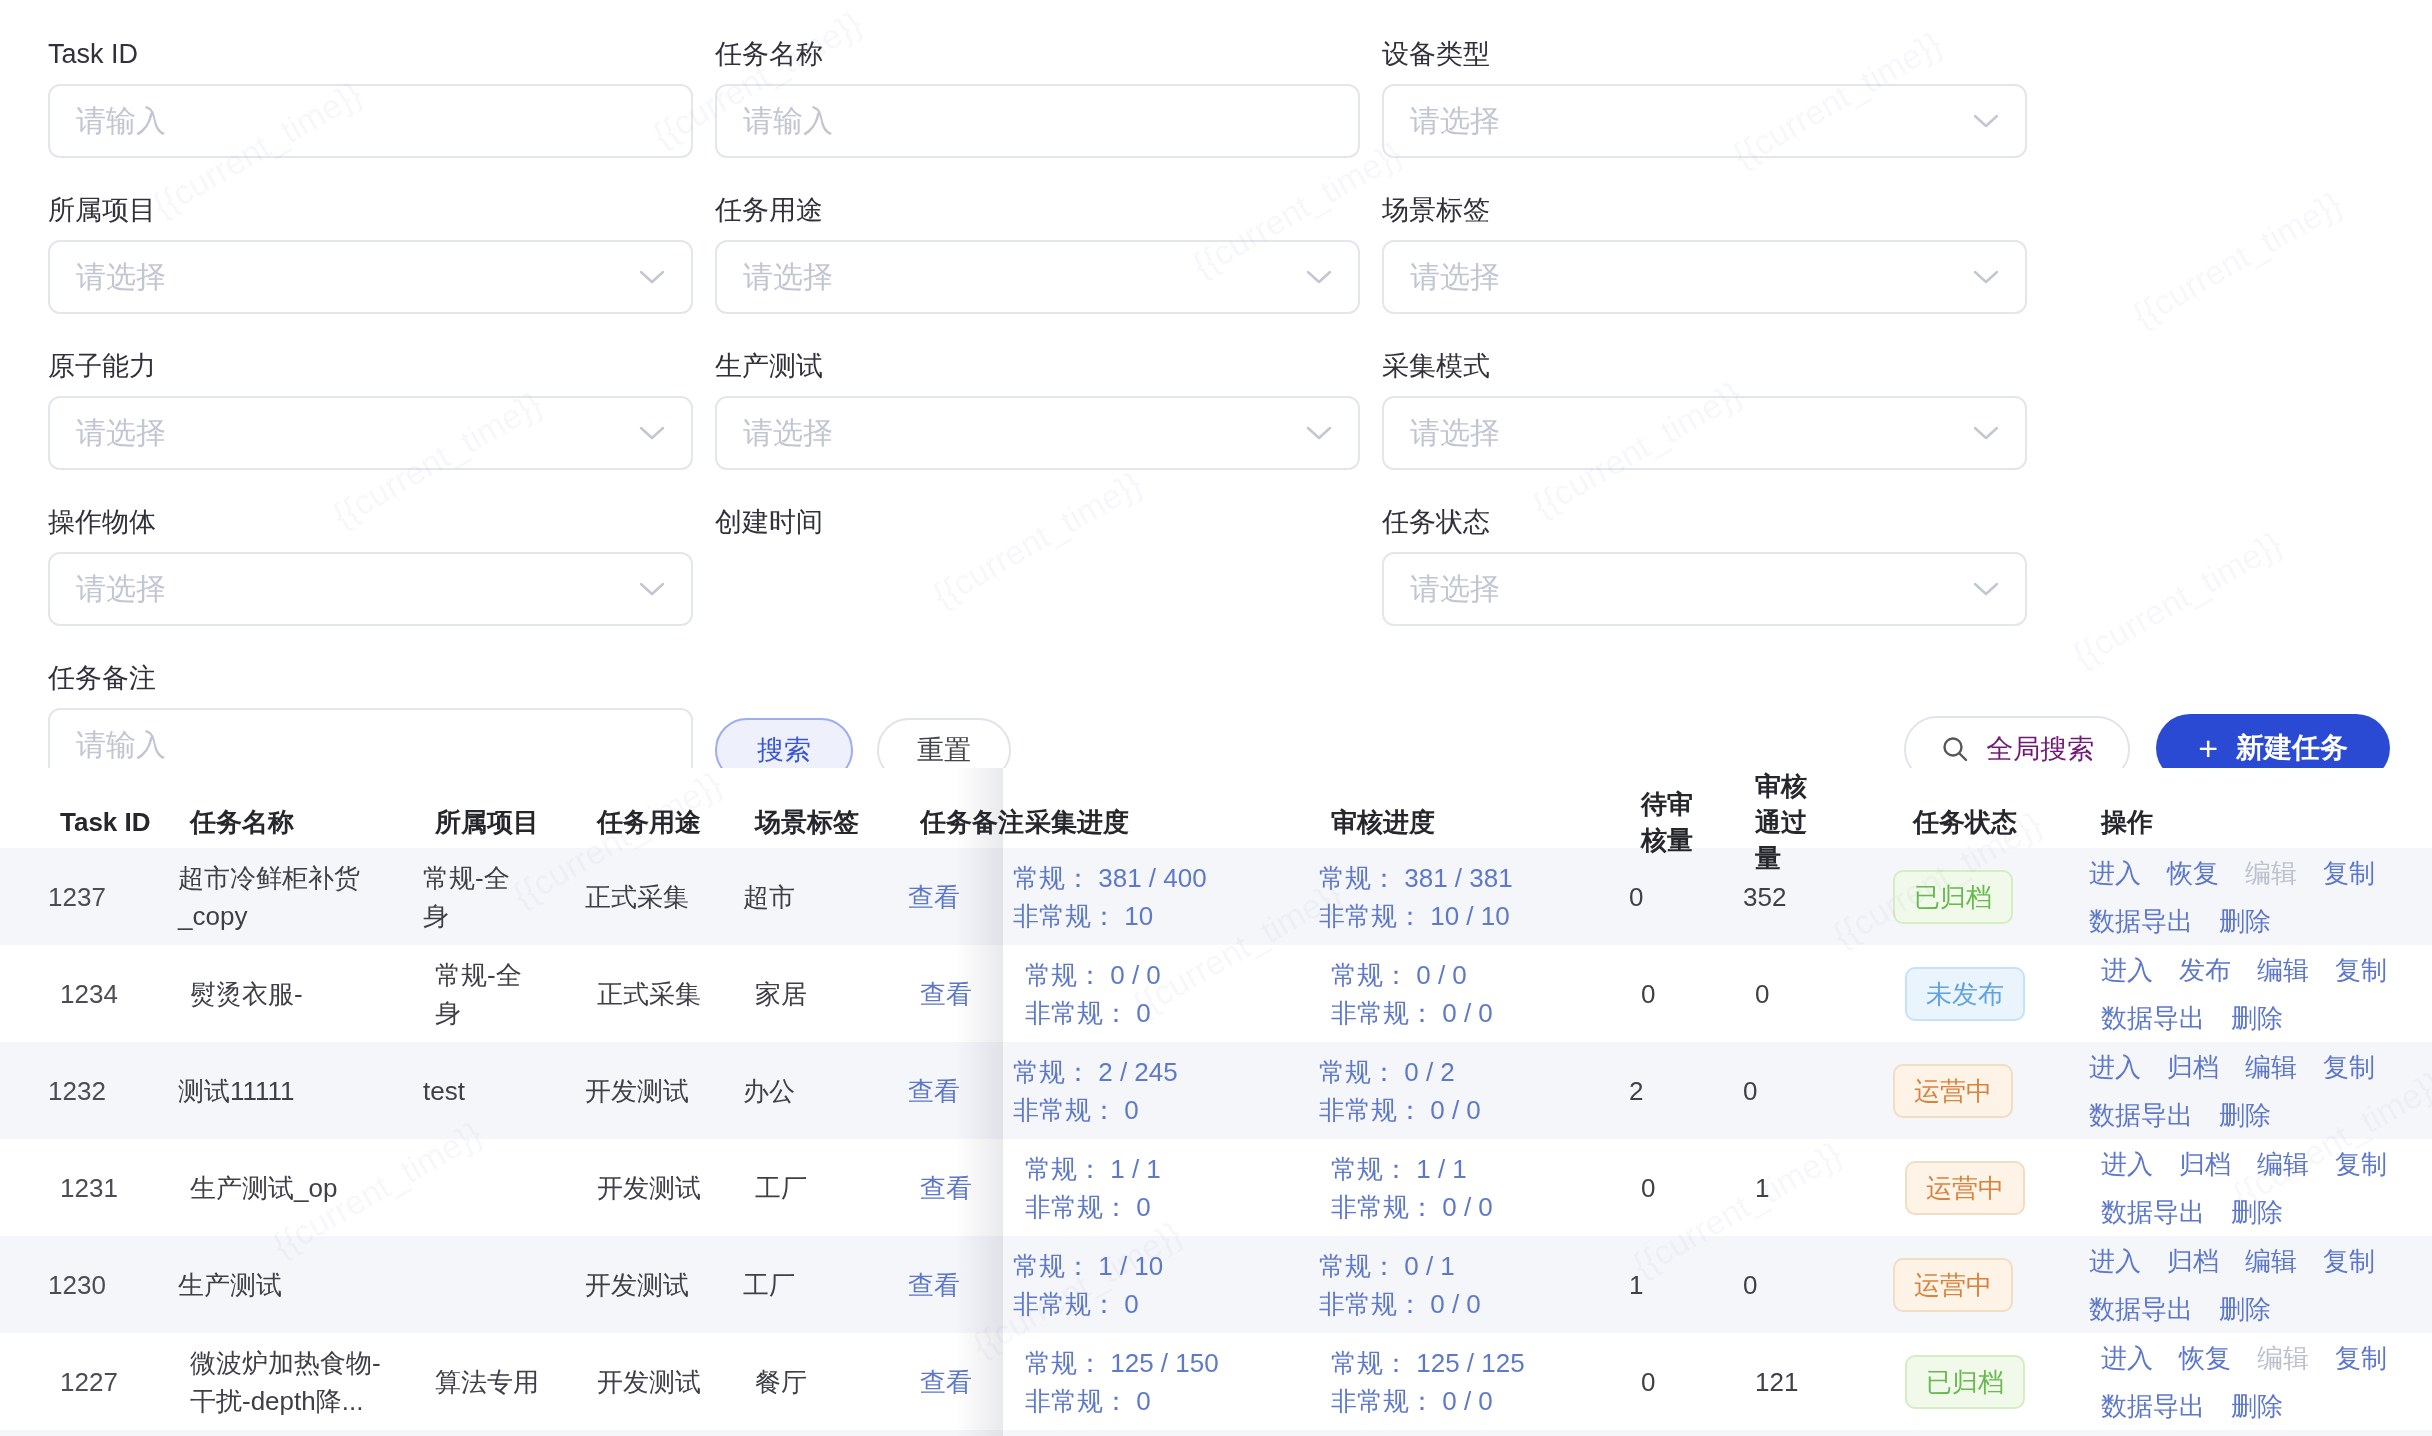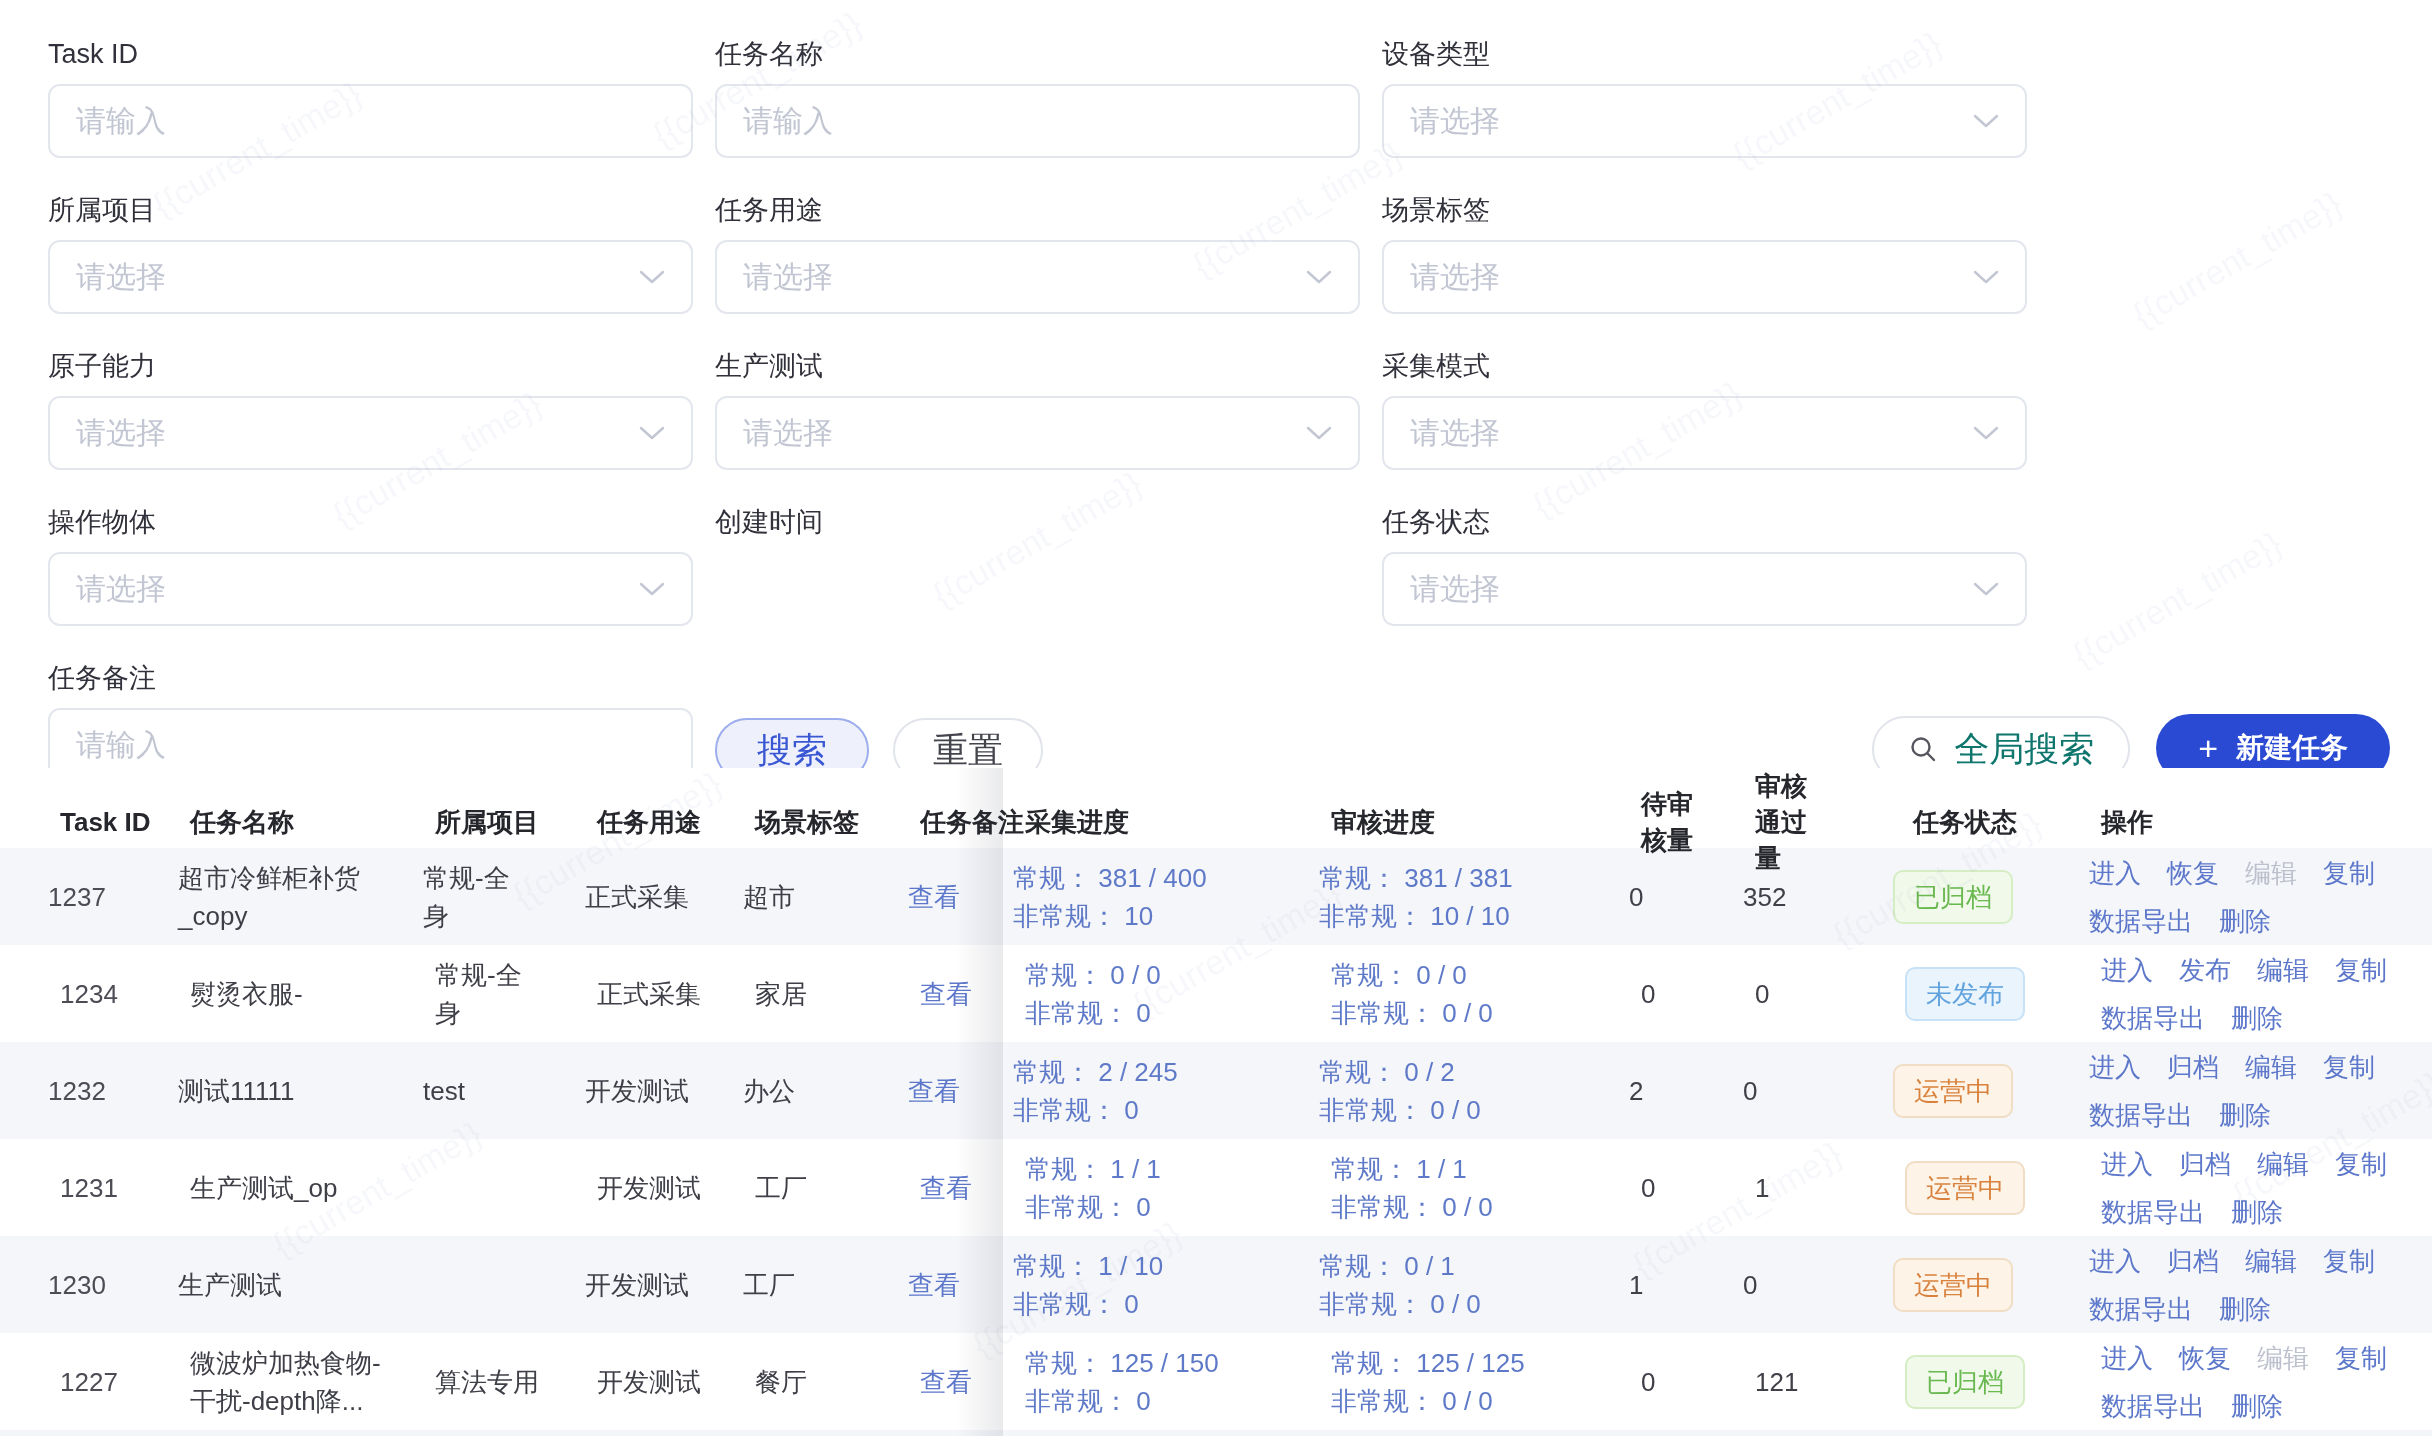--- a/index.html
+++ b/index.html
@@ -39,27 +39,27 @@
   .daterange { padding:0 22px; }
   .dr-start, .dr-end { flex:1; text-align:center; color:#c2c6d2; }
   .dr-sep { color:#4a4b52; flex:0 0 auto; padding:0 8px; }
   .cal-icon { display:flex; flex:0 0 auto; margin-right:6px; }
 
   
   .actions-row { display:flex; align-items:flex-end; padding:0 42px 0 48px; }
   .remark-group { width:645px; margin-right:22px; }
   .btn {
     display:inline-flex; align-items:center; justify-content:center;
-    border-radius:34px; font-size:35px; cursor:pointer; flex:0 0 auto;
+    border-radius:34px; font-size:27px; cursor:pointer; flex:0 0 auto;
     white-space:nowrap;
   }
   .btn-search { height:64px; padding:0 40px; background:#eef1fc; border:2px solid #9dadee; color:#3a57d3; margin-right:24px; }
   .btn-reset  { height:64px; padding:0 38px; background:#ffffff; border:2px solid #e2e4ec; color:#43444c; }
   .spacer { flex:1; }
-  .btn-global { height:66px; padding:0 34px; background:#fff; border:2px solid #e2e4ec; color:#0f766e; gap:16px; margin-right:26px; }
+  .btn-global { height:66px; padding:0 34px; background:#fff; border:2px solid #e2e4ec; color:#701a75; gap:16px; margin-right:26px; }
   .btn-new { height:68px; padding:0 42px; background:#2b4ad4; border:none; color:#ffffff; font-weight:600; font-size:28px; gap:18px; border-radius:36px; }
   .plus { font-size:34px; font-weight:400; line-height:1; }
 
   
   .table { position:absolute; left:0; top:768px; width:2432px; }
   .tgrid {
     display:grid;
     grid-template-columns:130px 245px 162px 158px 165px 105px 306px 300px 112px 146px 196px 347px;
     padding-left:60px; align-items:center;
   }

